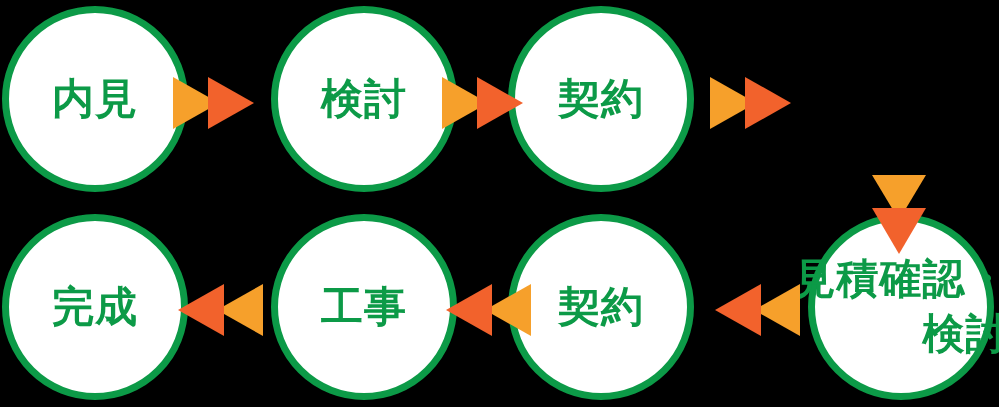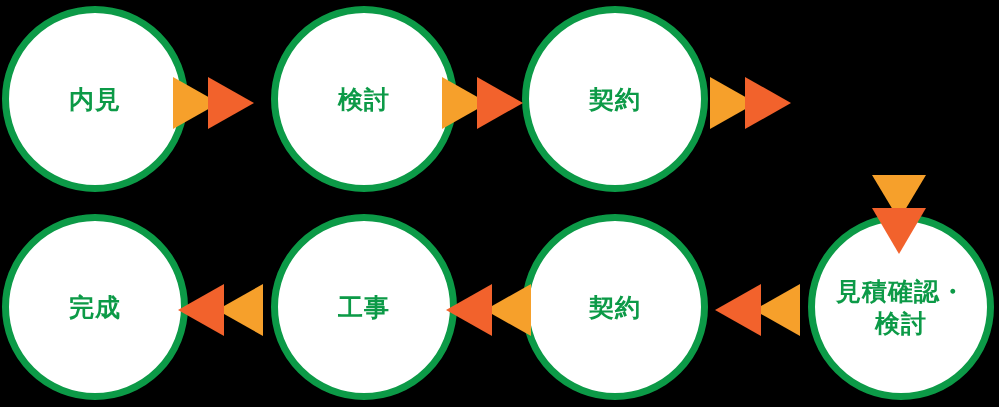--- a/index.html
+++ b/index.html
@@ -27,30 +27,31 @@
     background: #FFFFFF;
     display: flex;
     align-items: center;
     justify-content: center;
     text-align: center;
     z-index: 1;
   }
   .circle .label {
     color: var(--green);
     font-weight: bold;
-    font-size: 25px;
+    font-size: 42px;
     line-height: 1.3;
     letter-spacing: 1px;
     white-space: nowrap;
+    text-align: right;
   }
   .circle .label .line { display: block; }
 
   .col1 { left: 2px; }
   .col2 { left: 271px; }
-  .col3 { left: 522px; }
+  .col3 { left: 508px; }
   .col4 { left: 808px; }
   .row1 { top: 6px; }
   .row2 { top: 214px; }
 
   
   .arrow-pair {
     position: absolute;
     height: 52px;
     z-index: 2;
   }

